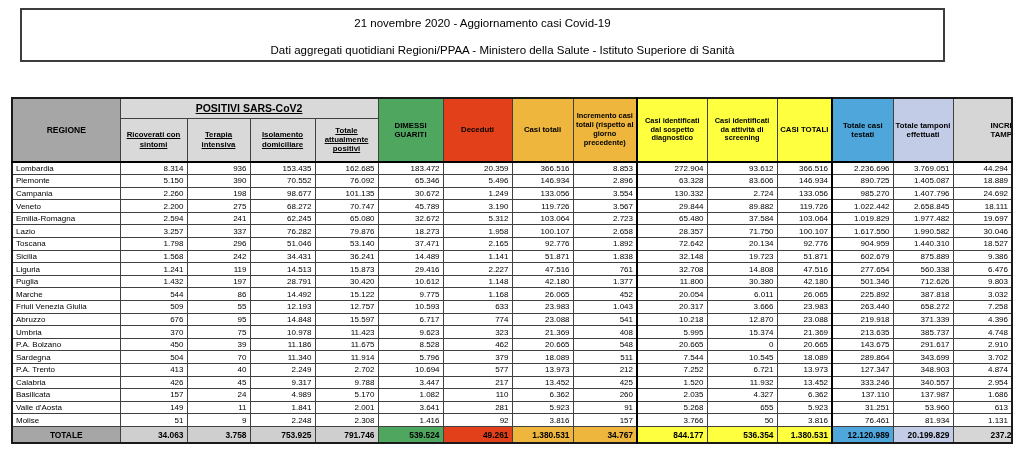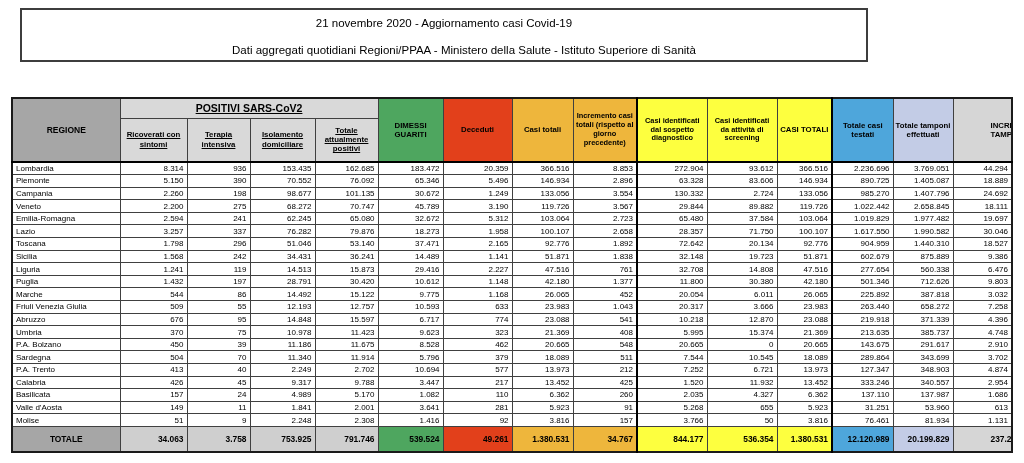--- a/index.html
+++ b/index.html
@@ -22,21 +22,21 @@
     width: 1024px; height: 463px;
     background: #ffffff;
     font-family: "Liberation Sans", sans-serif;
     color: #000;
     position: relative;
     overflow: hidden;
   }
   .title-box {
     position: absolute;
     left: 20px; top: 8px;
-    width: 848px; height: 54px;
+    width: 925px; height: 54px;
     border: 2px solid #3d3d3d;
     text-align: center;
     padding-top: 7px;
   }
   .title-line { font-size: 11.5px; line-height: 13px; }
   .title-line + .title-line { margin-top: 14px; margin-left: 40px; }
 
   table.covid {
     position: absolute;
     left: 11px; top: 97px;
@@ -67,21 +67,21 @@
   tbody td {
     font-size: 8px;
     height: 12.6px;
     padding: 0 3px;
     white-space: nowrap;
     background: #ffffff;
   }
   td.c-region { text-align: left; }
   td.c-num { text-align: right; }
   tr.totale-row td {
-    height: 26px;
+    height: 17px;
     font-weight: 700;
     font-size: 8.4px;
   }
   td.c-total-label { text-align: center; }
 
   .bg-darkgray  { background: var(--c-header-dark-gray) !important; }
   .bg-lightgray { background: var(--c-header-light-gray) !important; text-decoration: underline; }
   .bg-green     { background: var(--c-green) !important; }
   .bg-red       { background: var(--c-red) !important; }
   .bg-amber     { background: var(--c-amber) !important; }

